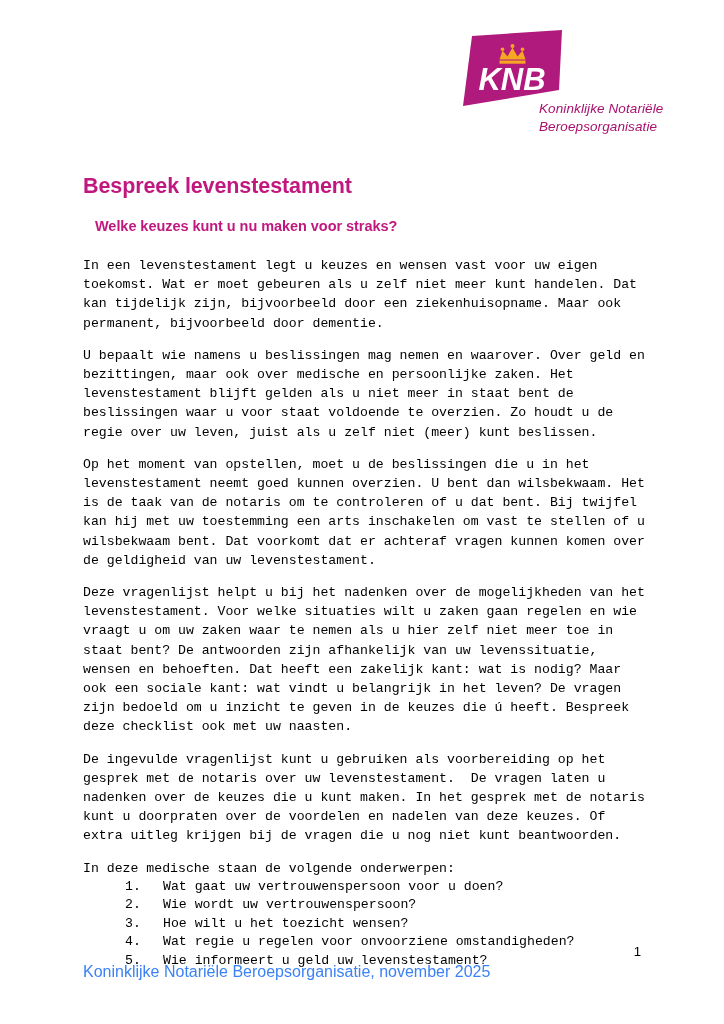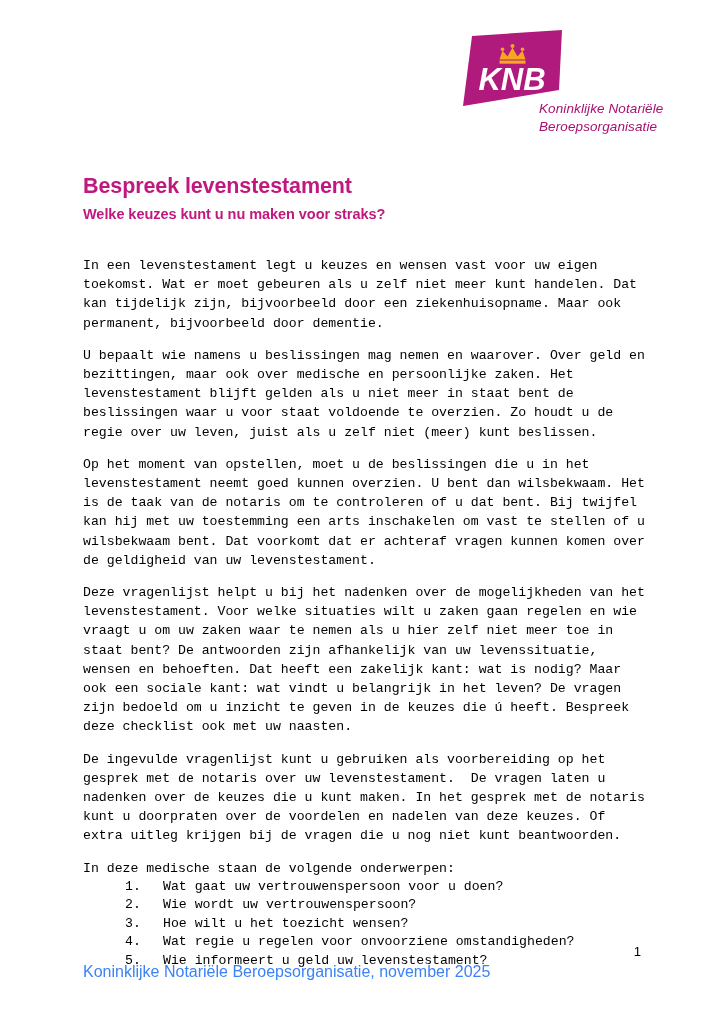--- a/index.html
+++ b/index.html
@@ -66,21 +66,21 @@
     margin: 0;
     font-size: 21.5px;
     font-weight: bold;
     color: #c0187f;
     letter-spacing: -0.1px;
   }
   .doc-subtitle {
     position: absolute;
     left: 83px;
     top: 206px;
-    margin: 0;
+    margin: 12px;
     font-size: 14.5px;
     font-weight: bold;
     color: #c0187f;
     letter-spacing: -0.05px;
   }
 
   
   .body-area {
     position: absolute;
     left: 83px;

